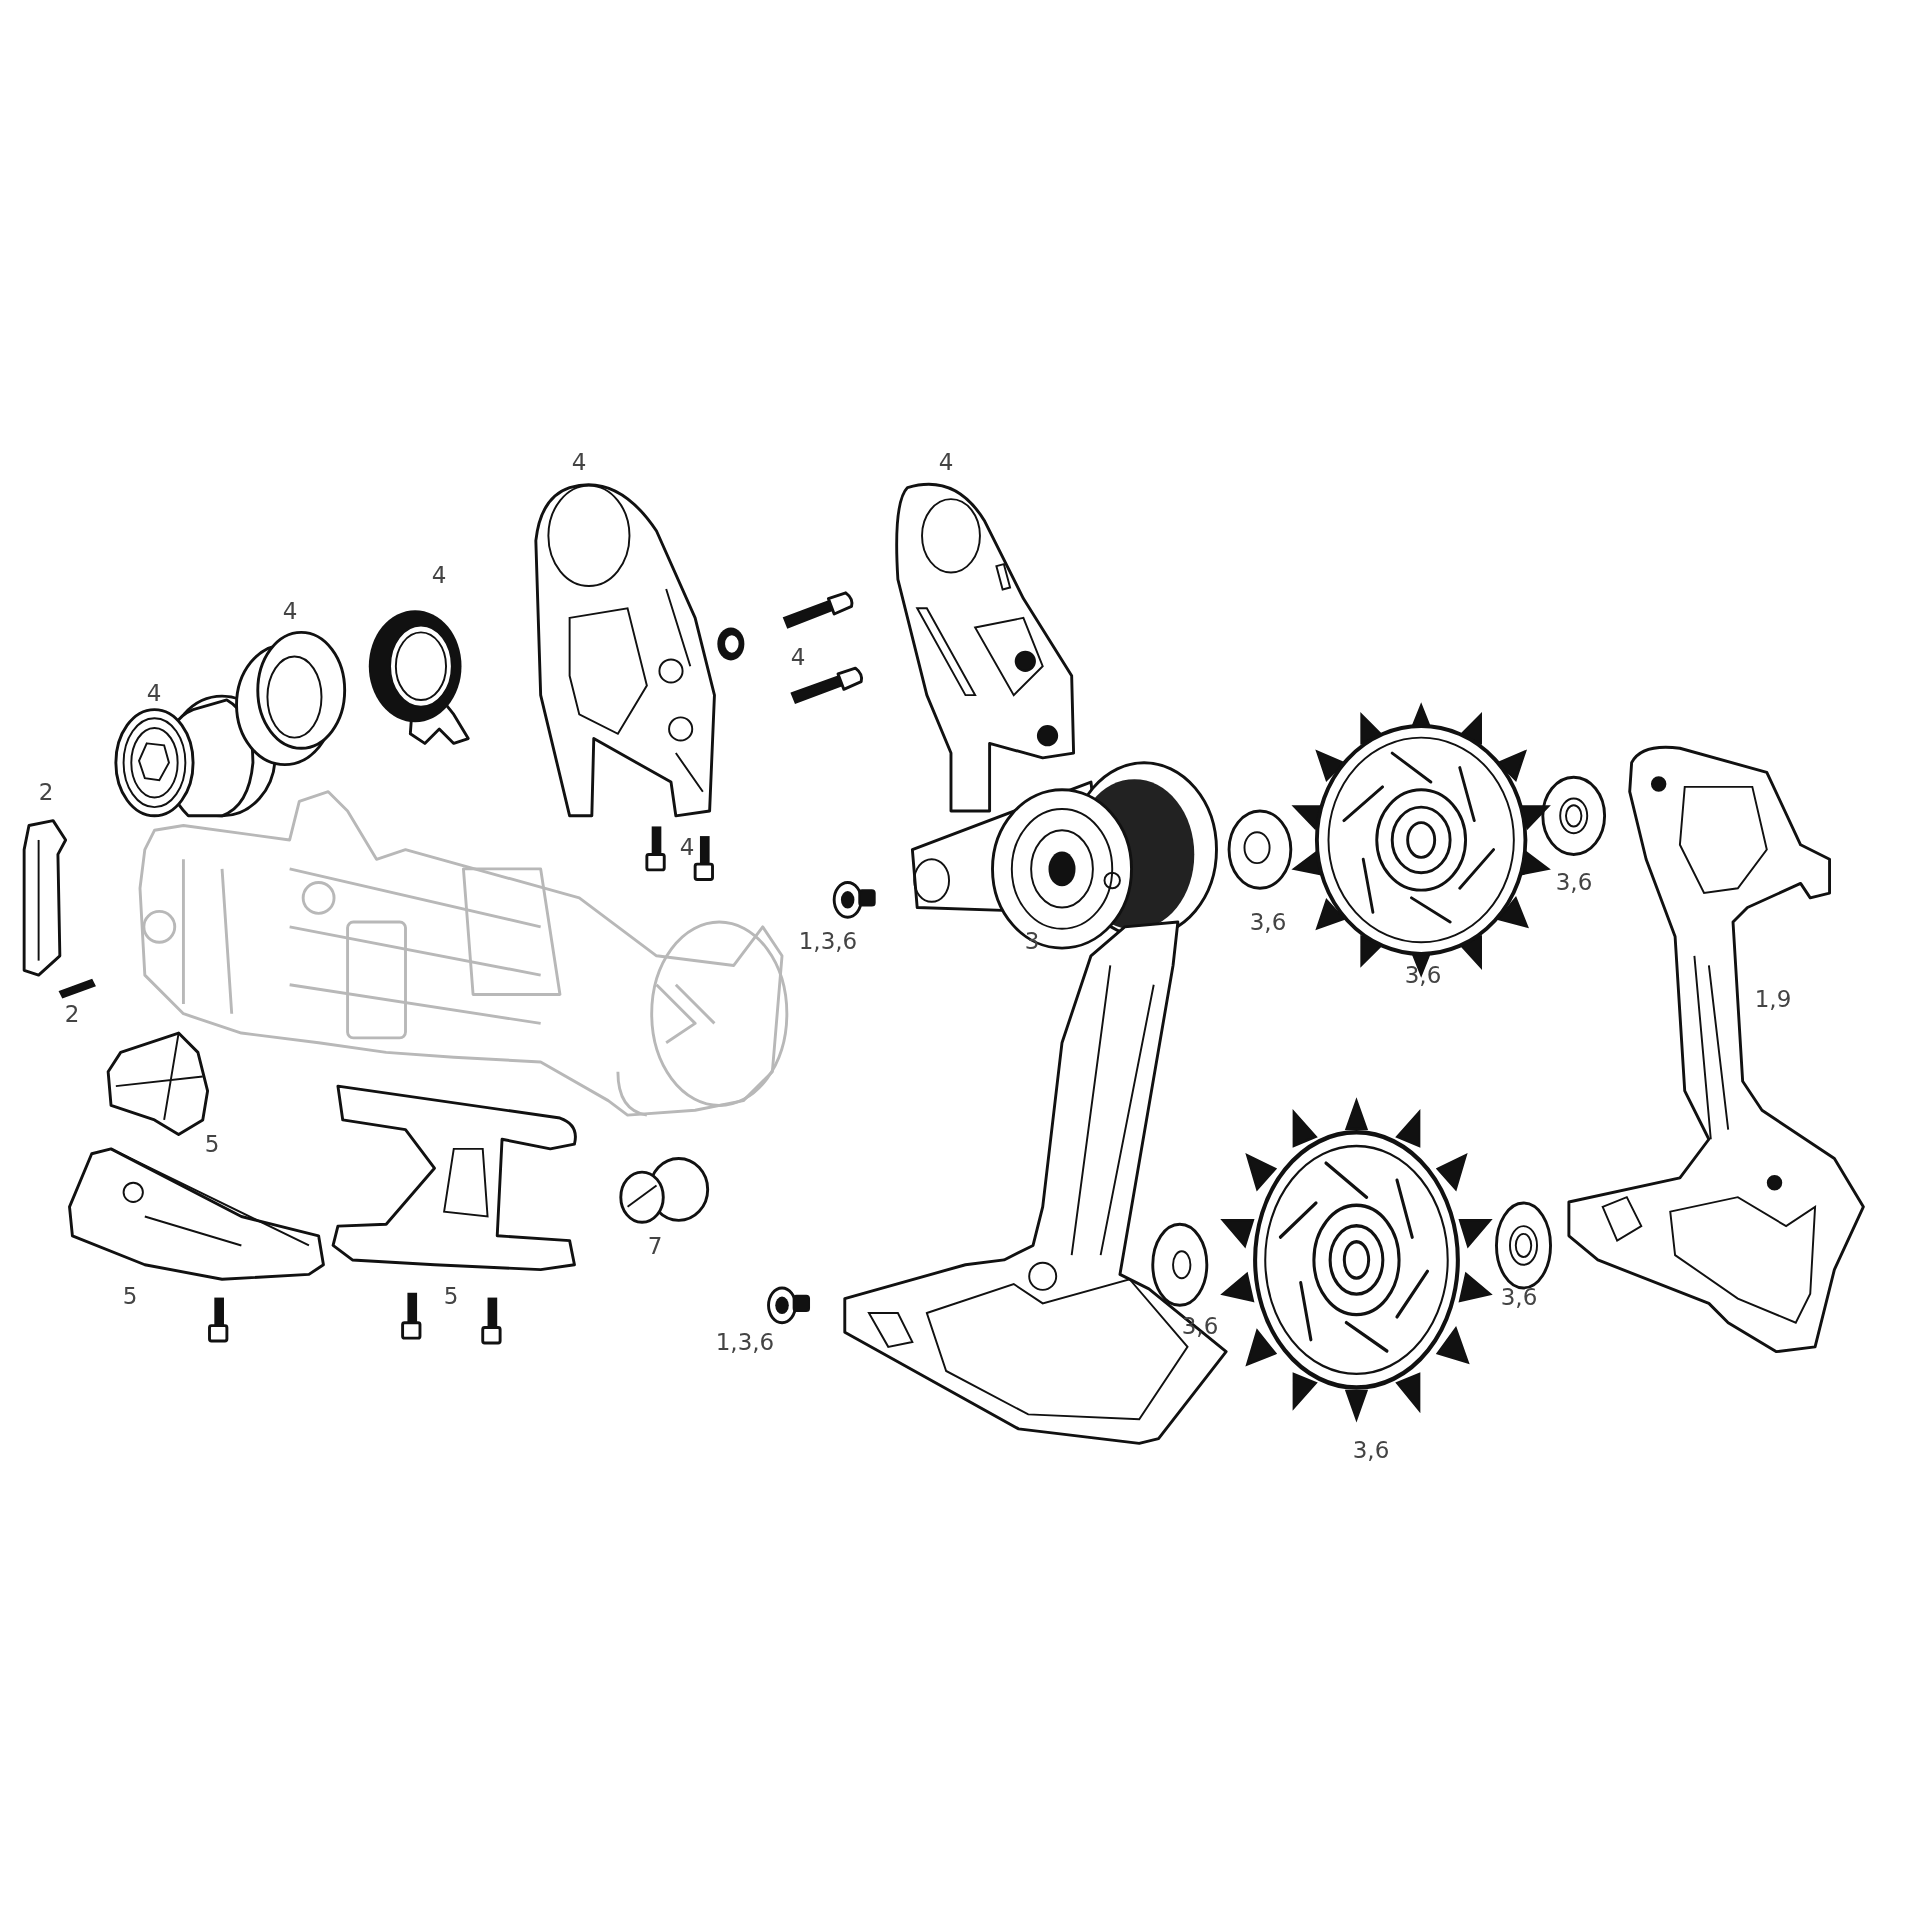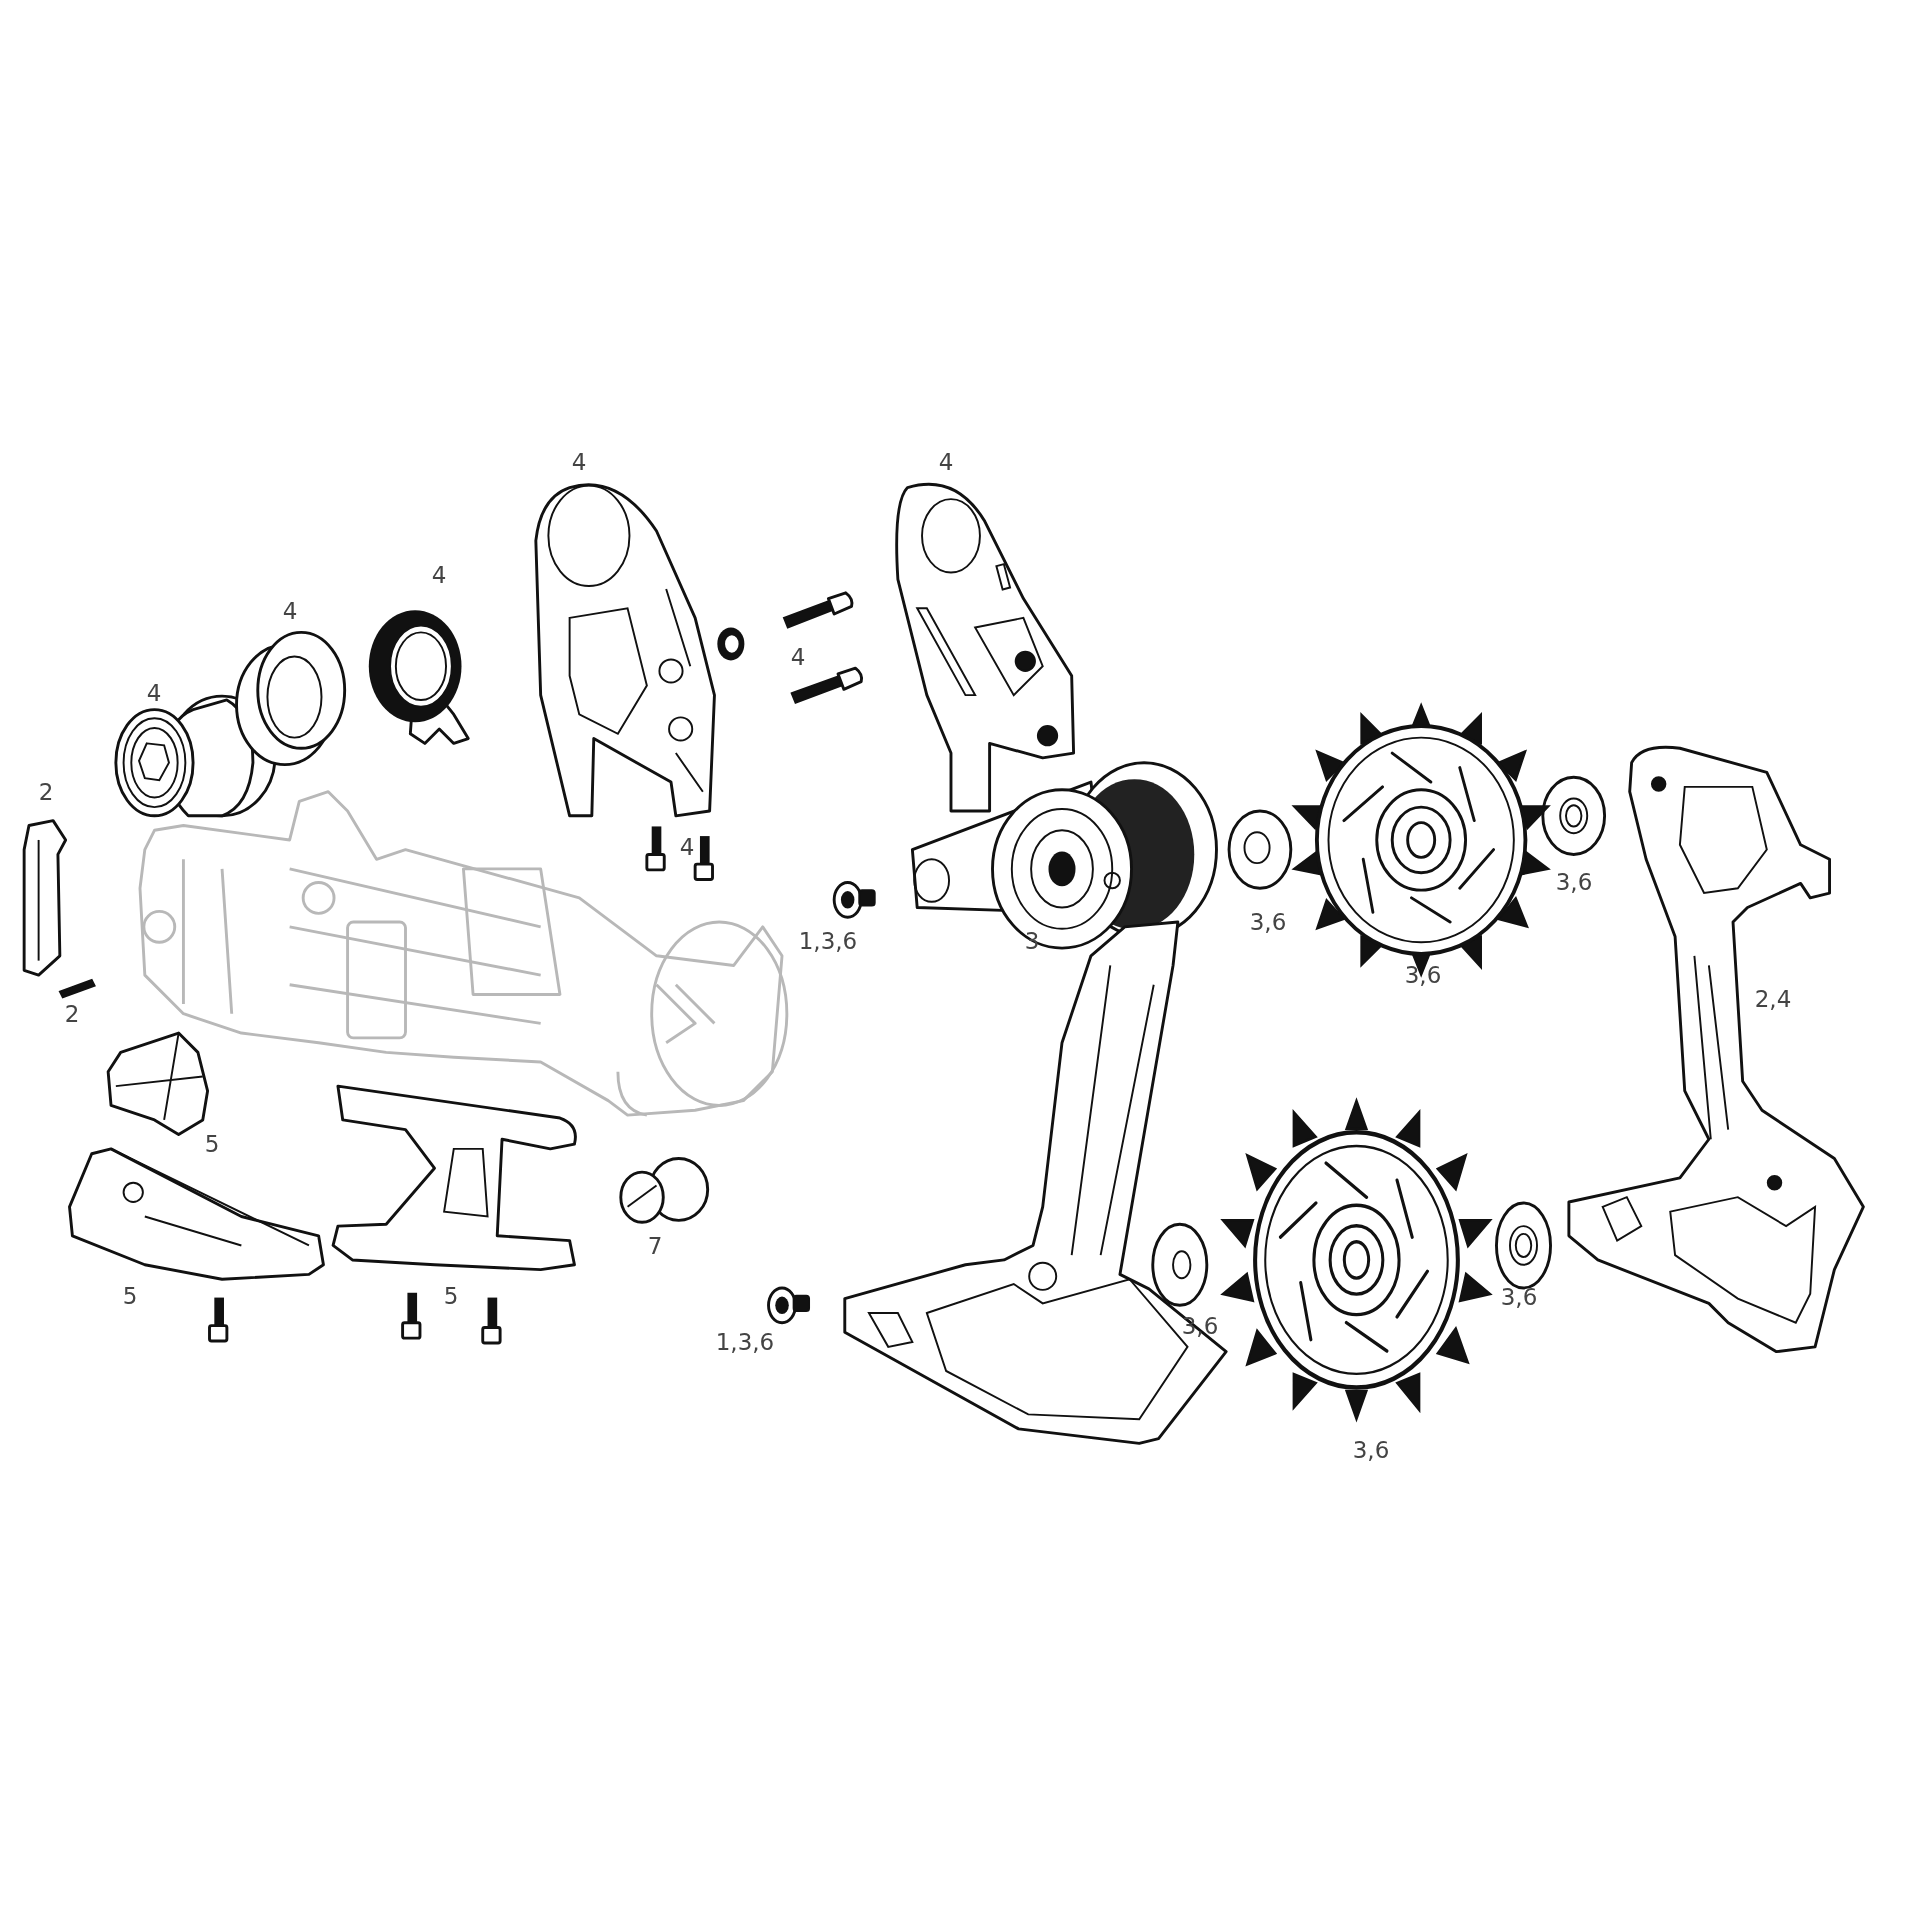--- a/index.html
+++ b/index.html
@@ -237,18 +237,18 @@
 <div class="label" style="left:72px;top:1014px">2</div>
 <div class="label" style="left:212px;top:1144px">5</div>
 <div class="label" style="left:130px;top:1296px">5</div>
 <div class="label" style="left:451px;top:1296px">5</div>
 <div class="label" style="left:655px;top:1246px">7</div>
 <div class="label" style="left:828px;top:941px">1,3,6</div>
 <div class="label" style="left:1032px;top:941px">3</div>
 <div class="label" style="left:1268px;top:922px">3,6</div>
 <div class="label" style="left:1423px;top:975px">3,6</div>
 <div class="label" style="left:1574px;top:882px">3,6</div>
-<div class="label" style="left:1773px;top:999px">2,4</div>
+<div class="label" style="left:1773px;top:999px">1,9</div>
 <div class="label" style="left:745px;top:1342px">1,3,6</div>
 <div class="label" style="left:1200px;top:1326px">3,6</div>
 <div class="label" style="left:1519px;top:1297px">3,6</div>
 <div class="label" style="left:1371px;top:1450px">3,6</div>
 
 
 </body></html>

